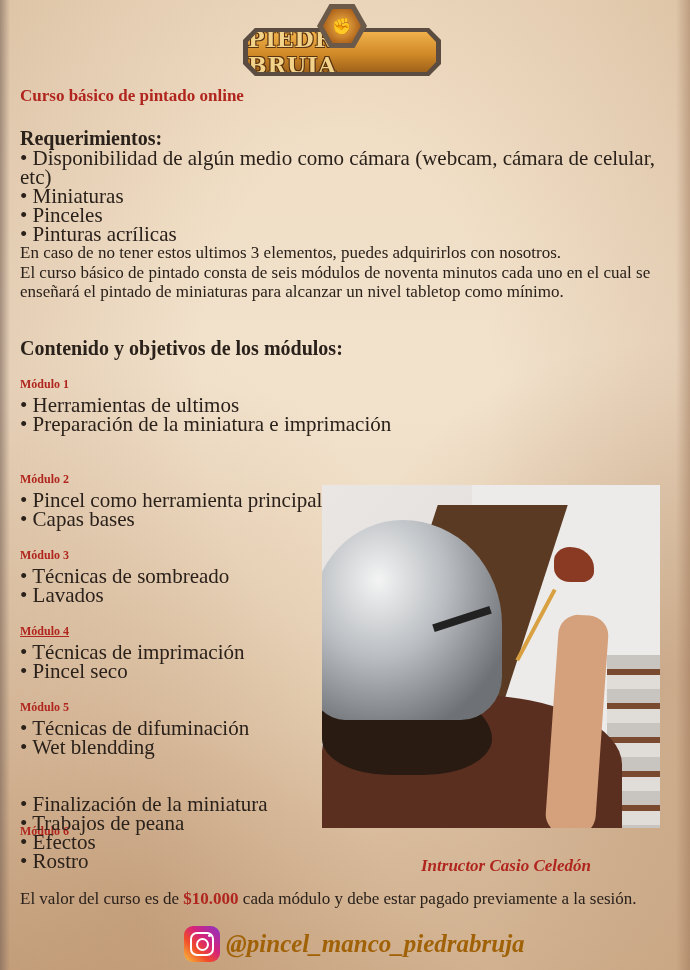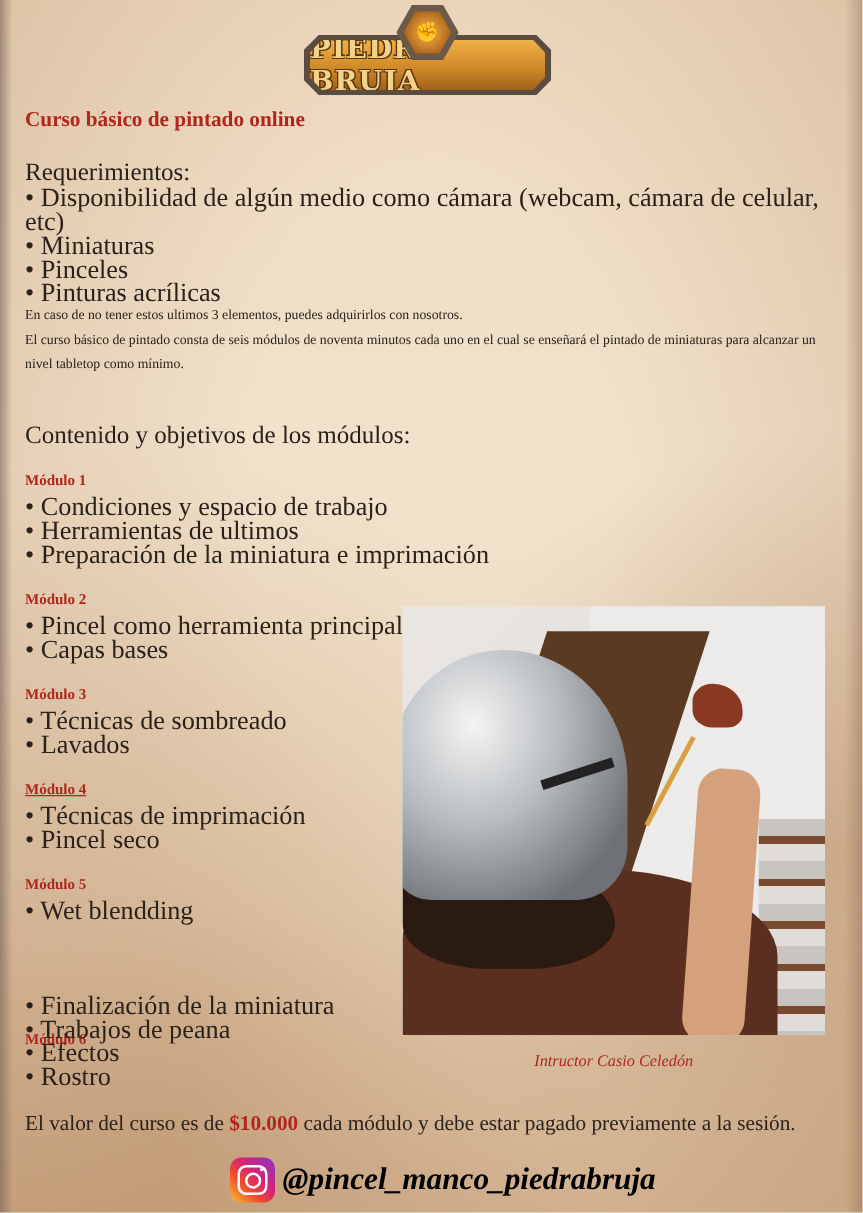--- a/index.html
+++ b/index.html
@@ -28,58 +28,58 @@
     display:flex; align-items:center; justify-content:center; color:#3b2a1a; font-size:16px; font-weight:bold; }
   .logo-plate { position:absolute; left:0; top:24px; width:198px; height:48px;
     background:#5a4c40; clip-path: polygon(6% 0,94% 0,100% 25%,100% 75%,94% 100%,6% 100%,0 75%,0 25%); }
   .logo-plate-inner { position:absolute; left:5px; top:4px; right:5px; bottom:4px;
     background: linear-gradient(180deg, #f0b04a 0%, #d08a28 55%, #a0621a 100%);
     clip-path: polygon(5% 0,95% 0,100% 25%,100% 75%,95% 100%,5% 100%,0 75%,0 25%);
     display:flex; align-items:center; justify-content:center; }
   .logo-text { font-family: "DejaVu Serif", serif; font-weight:bold; font-size:22px; letter-spacing:1px;
     color:#f3d28a; text-shadow: 1px 1px 0 #5a3410, -1px -1px 0 #5a3410, 1px -1px 0 #5a3410, -1px 1px 0 #5a3410; }
   .title { position:absolute; left:20px; top:86px; font-size:17px; font-weight:bold; color:#b0261e; margin:0; }
-  .h2 { position:absolute; left:20px; font-size:20px; font-weight:normal; color:#2a211b; margin:0; }
+  .h2 { position:absolute; left:20px; font-size:20px; font-weight:bold; color:#2a211b; margin:0; }
   .list { position:absolute; left:20px; margin:0; padding:0; list-style:none; font-size:21px; line-height:19px; }
   .list li::before { content:"• "; }
-  .para { position:absolute; left:20px; width:640px; font-size:11px; line-height:19.5px; margin:0; }
+  .para { position:absolute; left:20px; width:640px; font-size:17px; line-height:19.5px; margin:0; }
   .module-title { position:absolute; left:20px; font-size:12px; font-weight:bold; color:#b0261e; margin:0; line-height:22px; }
 
   .photo { position:absolute; left:322px; top:485px; width:338px; height:343px; overflow:hidden;
     background: linear-gradient(135deg, #e9e6e3 0%, #d9d6d3 100%); }
   .photo .wall { position:absolute; left:150px; top:0; width:190px; height:343px; background:#ecebea; }
   .photo .door { position:absolute; left:80px; top:20px; width:130px; height:220px; background:#5a3a22; transform:skewX(-18deg); }
   .photo .helmet { position:absolute; left:-10px; top:35px; width:190px; height:200px;
     background: radial-gradient(ellipse at 35% 30%, #f4f4f4 0%, #b8bcc0 40%, #6e7276 80%);
     border-radius: 55% 60% 25% 20%; }
   .photo .visor-slot { position:absolute; left:110px; top:130px; width:60px; height:8px; background:#222; transform:rotate(-18deg); }
   .photo .shirt { position:absolute; left:0; top:210px; width:300px; height:140px; background:#5a2f20; border-radius:40% 50% 0 0; }
   .photo .hair { position:absolute; left:0; top:200px; width:170px; height:90px; background:#2a1b12; border-radius:30% 60% 40% 40%; }
   .photo .arm { position:absolute; left:230px; top:130px; width:50px; height:220px; background:#d5a07c; border-radius:20px; transform:rotate(4deg); }
   .photo .mini { position:absolute; left:232px; top:62px; width:40px; height:35px; background:#8a3a22; border-radius:40% 60% 30% 40%; }
   .photo .brush { position:absolute; left:212px; top:100px; width:4px; height:80px; background:#d8a040; transform:rotate(28deg); }
   .photo .shelf { position:absolute; left:285px; top:170px; width:60px; height:173px;
     background: repeating-linear-gradient(180deg, #c8c4c0 0 14px, #7a4a30 14px 20px, #e0dcd8 20px 34px); }
 
   .caption { position:absolute; left:322px; top:841px; width:338px; text-align:center;
-    font-size:13px; font-style:italic; font-weight:normal; color:#b0261e; margin:0; }
+    font-size:17px; font-style:italic; font-weight:bold; color:#b0261e; margin:15px; }
 
   .price { position:absolute; left:20px; top:889px; width:640px; font-size:17px; line-height:19px; margin:0; }
   .price .amount { color:#b0261e; font-weight:bold; }
 
   .social { position:absolute; left:184px; top:926px; display:flex; align-items:center; }
   .ig-icon { width:36px; height:36px; border-radius:9px;
     background: linear-gradient(45deg, #f9c23c 0%, #f04a2a 35%, #d6237a 60%, #8a34c8 100%);
     position:relative; }
   .ig-icon::before { content:""; position:absolute; left:6px; top:6px; width:20px; height:20px;
     border:2.5px solid #fff; border-radius:7px; }
   .ig-icon::after { content:""; position:absolute; left:12px; top:12px; width:9px; height:9px;
     border:2.5px solid #fff; border-radius:50%; }
   .ig-dot { position:absolute; left:24px; top:8px; width:3px; height:3px; background:#fff; border-radius:50%; z-index:2; }
-  .handle { margin-left:6px; font-size:25px; font-style:italic; font-weight:bold; color:#000000; }
+  .handle { margin-left:6px; font-size:25px; font-style:italic; font-weight:bold; color:#a16207; }
 </style>
 </head>
 <body>
 
 <div class="edge-left"></div>
 <div class="edge-right"></div>
 
 <div class="logo">
   <div class="logo-plate">
     <div class="logo-plate-inner">
@@ -103,21 +103,20 @@
 
 <p class="para" style="top:243px;">
   <span>En caso de no tener estos ultimos 3 elementos, puedes adquirirlos con nosotros.</span><br>
   <span>El curso básico de pintado consta de seis módulos de noventa minutos cada uno en el cual se enseñará el pintado de miniaturas para alcanzar un nivel tabletop como mínimo.</span>
 </p>
 
 <h2 class="h2" style="top:337px;text-align:center;">Contenido y objetivos de los módulos:</h2>
 
 <h3 class="module-title" style="top:373px;">Módulo 1</h3>
 <ul class="list" style="top:396px;">
-  <li>Condiciones y espacio de trabajo</li>
   <li>Herramientas de ultimos</li>
   <li>Preparación de la miniatura e imprimación</li>
 </ul>
 
 <h3 class="module-title" style="top:468px;">Módulo 2</h3>
 <ul class="list" style="top:491px;">
   <li>Pincel como herramienta principal</li>
   <li>Capas bases</li>
 </ul>
 
@@ -128,20 +127,21 @@
 </ul>
 
 <h3 class="module-title" style="top:620px;text-decoration:underline;">Módulo 4</h3>
 <ul class="list" style="top:643px;">
   <li>Técnicas de imprimación</li>
   <li>Pincel seco</li>
 </ul>
 
 <h3 class="module-title" style="top:696px;">Módulo 5</h3>
 <ul class="list" style="top:719px;">
+  <li>Técnicas de difuminación</li>
   <li>Wet blendding</li>
 </ul>
 
 <h3 class="module-title" style="top:772px;margin-top:48px;">Módulo 6</h3>
 <ul class="list" style="top:795px;">
   <li>Finalización de la miniatura</li>
   <li>Trabajos de peana</li>
   <li>Efectos</li>
   <li>Rostro</li>
 </ul>

